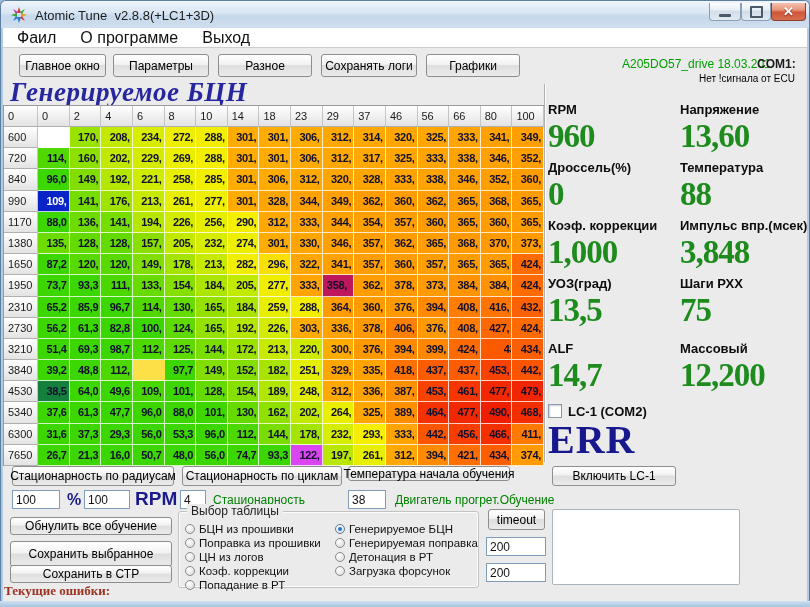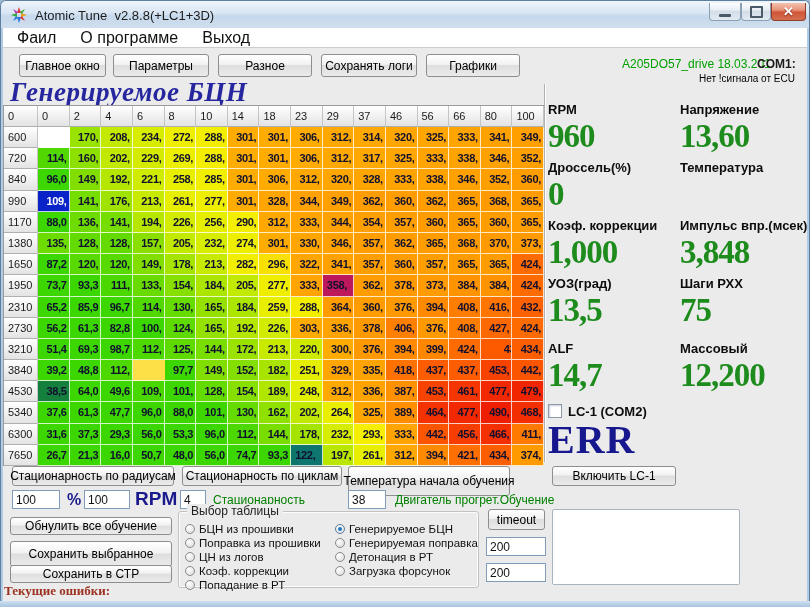--- a/index.html
+++ b/index.html
@@ -393,21 +393,21 @@
       <div class="dc" style="background: rgb(255, 122, 0);">411,</div>
       <div class="hc">7650</div>
       <div class="dc" style="background: rgb(60, 214, 0);">26,7</div>
       <div class="dc" style="background: rgb(60, 214, 0);">21,3</div>
       <div class="dc" style="background: rgb(60, 214, 0);">16,0</div>
       <div class="dc" style="background: rgb(60, 214, 0);">50,7</div>
       <div class="dc" style="background: rgb(60, 214, 0);">48,0</div>
       <div class="dc" style="background: rgb(60, 214, 0);">56,0</div>
       <div class="dc" style="background: rgb(60, 214, 0);">74,7</div>
       <div class="dc" style="background: rgb(60, 214, 0);">93,3</div>
-      <div class="dc" style="background: #0f766e; text-align: center;">122,</div>
+      <div class="dc" style="background: #d946ef;">122,</div>
       <div class="dc" style="background: rgb(186, 231, 0);">197,</div>
       <div class="dc" style="background: rgb(232, 238, 0);">261,</div>
       <div class="dc" style="background: rgb(255, 169, 0);">312,</div>
       <div class="dc" style="background: rgb(255, 138, 0);">394,</div>
       <div class="dc" style="background: rgb(255, 111, 0);">421,</div>
       <div class="dc" style="background: rgb(253, 95, 0);">434,</div>
       <div class="dc" style="background: rgb(255, 154, 0);">374,</div>
     </div>
 
   <div class="abs" id="divider"></div>
@@ -439,38 +439,39 @@
       </div>
       <div id="err-value">ERR</div>
     </div>
   <div class="abs ro-col" id="readout-right" style="left:680px;top:102px;width:126px">
       <div class="ro-item">
         <div class="ro-label">Напряжение</div>
         <div class="ro-value">13,60</div>
       </div>
       <div class="ro-item">
         <div class="ro-label">Температура</div>
+        <div class="ro-value">88</div>
       </div>
       <div class="ro-item">
         <div class="ro-label">Импульс впр.(мсек)</div>
         <div class="ro-value">3,848</div>
       </div>
       <div class="ro-item tall">
         <div class="ro-label">Шаги РХХ</div>
         <div class="ro-value">75</div>
       </div>
       <div class="ro-item">
         <div class="ro-label">Массовый</div>
         <div class="ro-value">12,200</div>
       </div>
     </div>
 
   <div class="abs btn" style="left:12px;top:466px;width:162px;height:20px">Стационарность по радиусам</div>
   <div class="abs btn" style="left:182px;top:466px;width:160px;height:20px">Стационарность по циклам</div>
-  <div class="abs btn" style="left:348px;top:466px;width:162px;height:30px">Температура начала обучения</div>
+  <div class="abs btn" style="left:348px;top:466px;width:162px;height:15px">Температура начала обучения</div>
   <div class="abs btn" style="left:552px;top:466px;width:124px;height:20px">Включить LC-1</div>
 
   <input class="abs tinput" style="left: 12px; top: 490px; width: 48px; height: 19px;" value="100">
   <span class="abs navy" style="left:67px;top:491px;font-size:16px">%</span>
   <input class="abs tinput" style="left: 84px; top: 490px; width: 46px; height: 19px;" value="100">
   <span class="abs navy" style="left:135px;top:488px;font-size:19px">RPM</span>
   <input class="abs tinput" style="left: 180px; top: 490px; width: 26px; height: 19px;" value="4">
   <span class="abs green-label" style="left:213px;top:493px">Стационарность</span>
   <input class="abs tinput" style="left: 348px; top: 490px; width: 38px; height: 19px;" value="38">
   <span class="abs green-label" style="left:395px;top:493px">Двигатель прогрет.Обучение</span>

